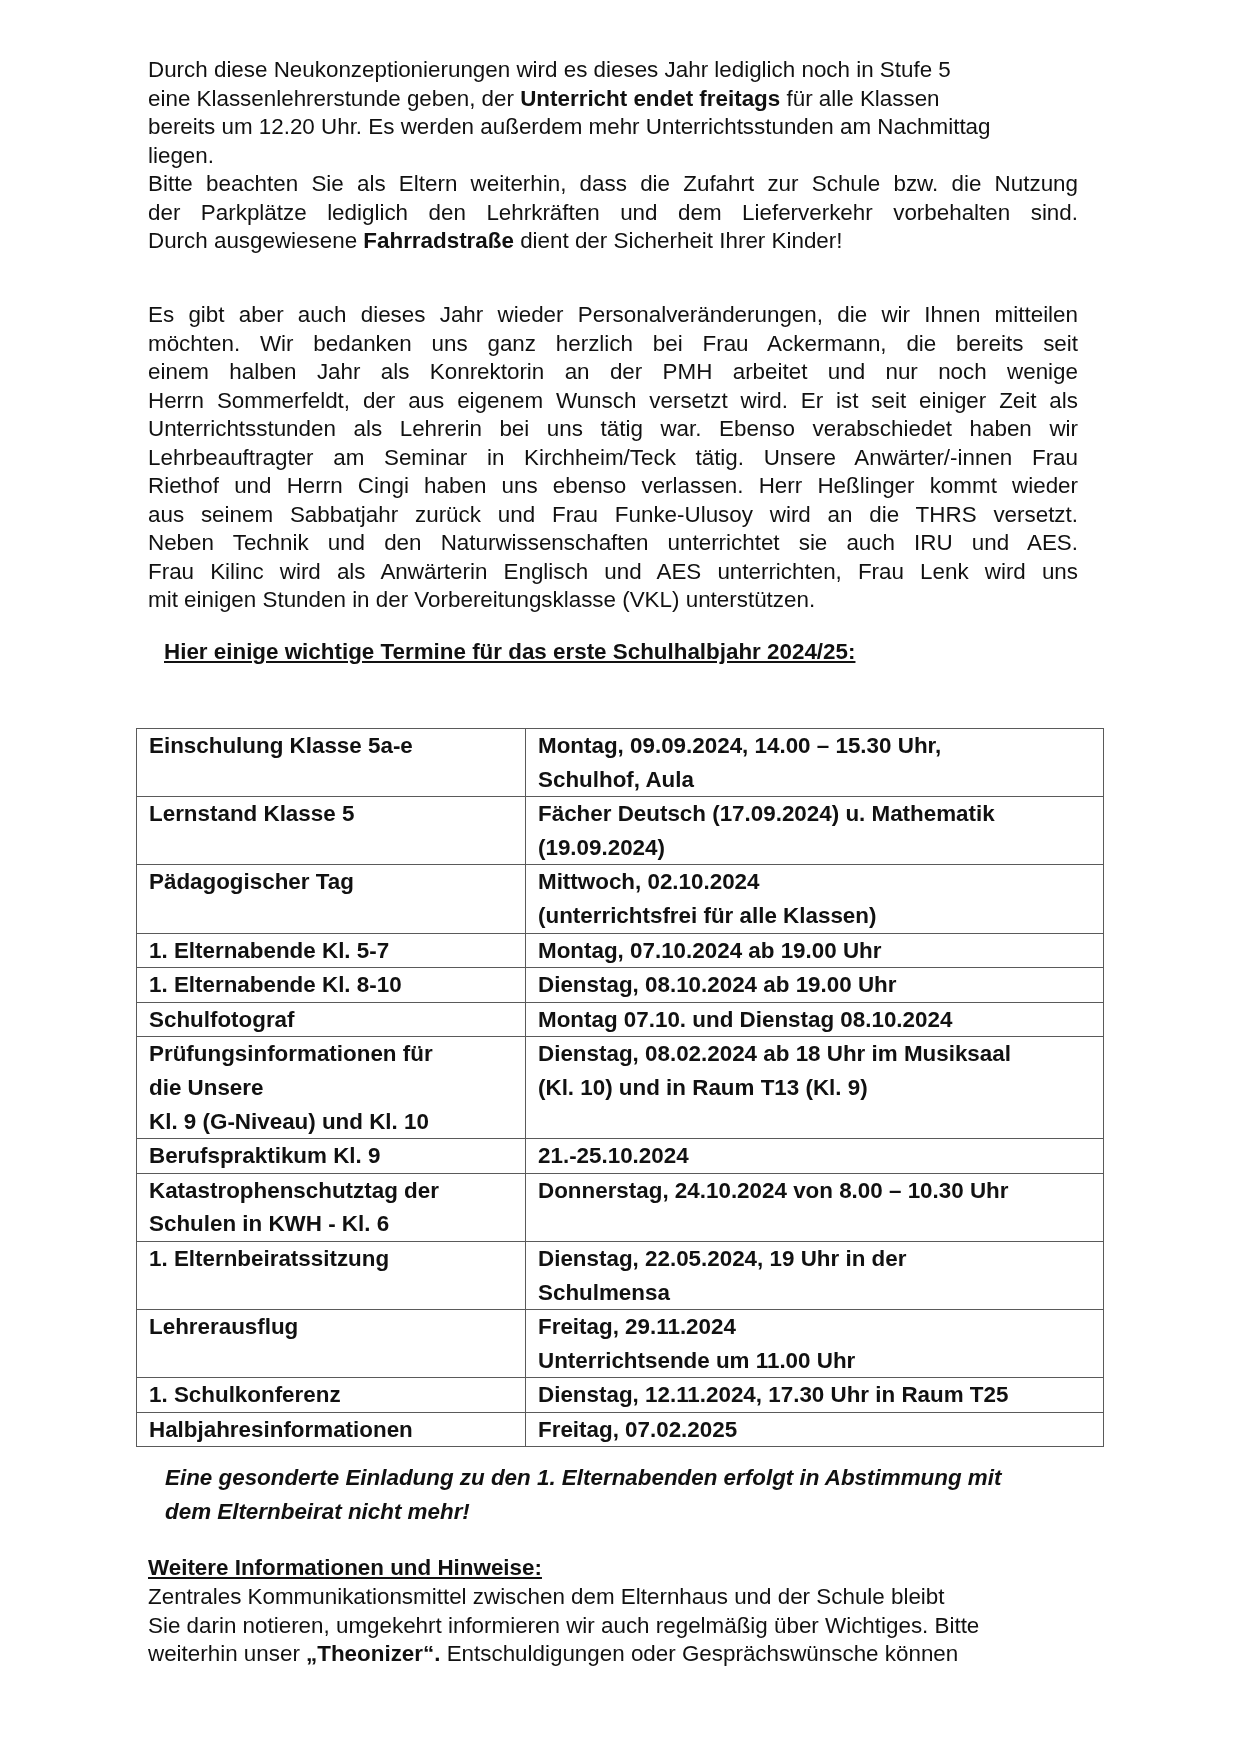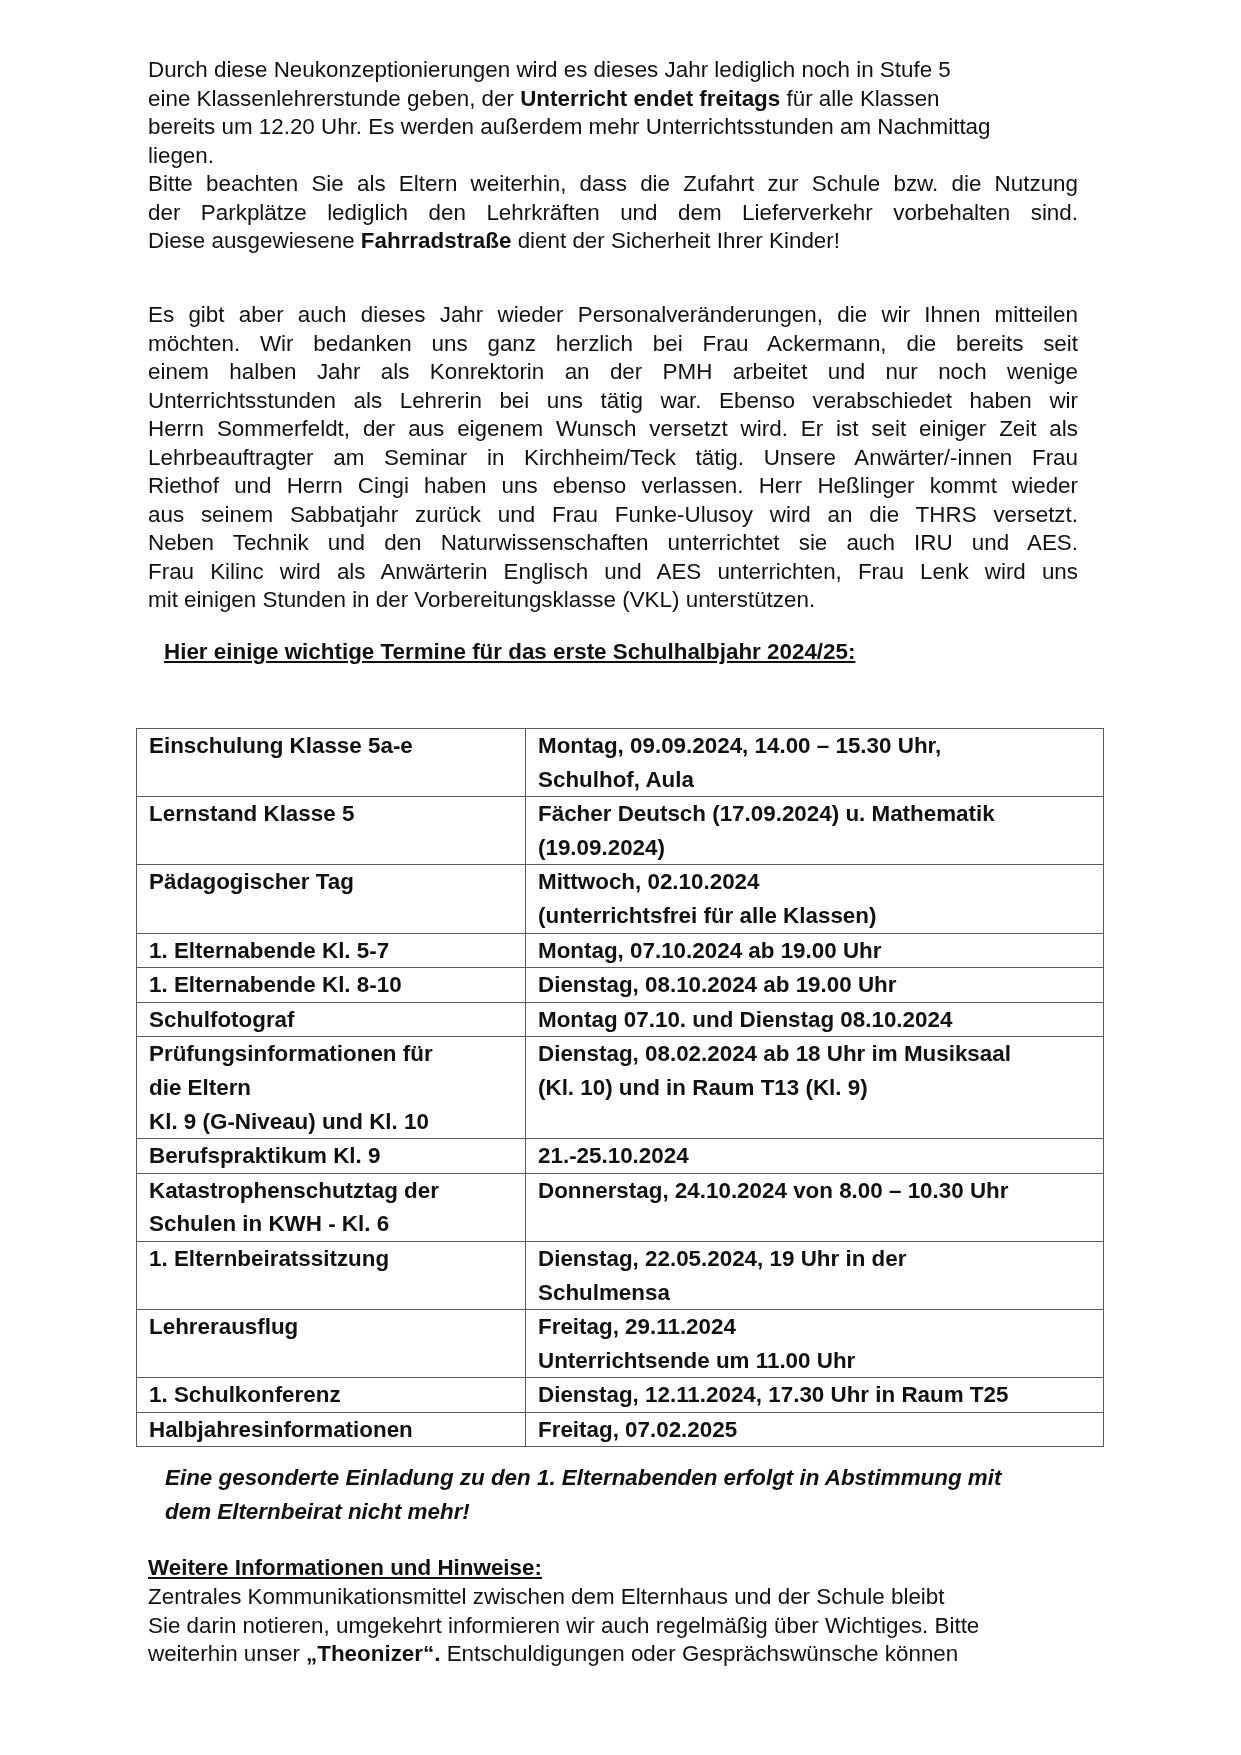--- a/index.html
+++ b/index.html
@@ -42,30 +42,30 @@
     </span>
     <span class="line">
       <span>liegen.</span>
     </span>
   </p>
 
   <p class="p" style="position:absolute; top:114px; left:0; width:930px;">
     <span class="jline">Bitte beachten Sie als Eltern weiterhin, dass die Zufahrt zur Schule bzw. die Nutzung</span>
     <span class="jline">der Parkplätze lediglich den Lehrkräften und dem Lieferverkehr vorbehalten sind.</span>
     <span class="lastline">
-      <span>Diese ausgewiesene </span><b>Fahrradstraße</b><span> dient der Sicherheit Ihrer Kinder!</span>
+      <span>Durch ausgewiesene </span><b>Fahrradstraße</b><span> dient der Sicherheit Ihrer Kinder!</span>
     </span>
   </p>
 
   <p class="p" style="position:absolute; top:245px; left:0; width:930px;">
     <span class="jline">Es gibt aber auch dieses Jahr wieder Personalveränderungen, die wir Ihnen mitteilen</span>
     <span class="jline">möchten. Wir bedanken uns ganz herzlich bei Frau Ackermann, die bereits seit</span>
     <span class="jline">einem halben Jahr als Konrektorin an der PMH arbeitet und nur noch wenige</span>
+    <span class="jline">Herrn Sommerfeldt, der aus eigenem Wunsch versetzt wird. Er ist seit einiger Zeit als</span>
     <span class="jline">Unterrichtsstunden als Lehrerin bei uns tätig war. Ebenso verabschiedet haben wir</span>
-    <span class="jline">Herrn Sommerfeldt, der aus eigenem Wunsch versetzt wird. Er ist seit einiger Zeit als</span>
     <span class="jline">Lehrbeauftragter am Seminar in Kirchheim/Teck tätig. Unsere Anwärter/-innen Frau</span>
     <span class="jline">Riethof und Herrn Cingi haben uns ebenso verlassen. Herr Heßlinger kommt wieder</span>
     <span class="jline">aus seinem Sabbatjahr zurück und Frau Funke-Ulusoy wird an die THRS versetzt.</span>
     <span class="jline">Neben Technik und den Naturwissenschaften unterrichtet sie auch IRU und AES.</span>
     <span class="jline">Frau Kilinc wird als Anwärterin Englisch und AES unterrichten, Frau Lenk wird uns</span>
     <span class="lastline">mit einigen Stunden in der Vorbereitungsklasse (VKL) unterstützen.</span>
   </p>
 
   <p class="heading" style="position:absolute; top:582px; left:16px;text-align:center;">Hier einige wichtige Termine für das erste Schulhalbjahr 2024/25:</p>
 </div>
@@ -119,21 +119,21 @@
         <td class="c1">
           <span class="cell-line">Schulfotograf</span>
         </td>
         <td>
           <span class="cell-line">Montag 07.10. und Dienstag 08.10.2024</span>
         </td>
       </tr>
       <tr>
         <td class="c1">
           <span class="cell-line">Prüfungsinformationen für</span>
-          <span class="cell-line">die Eltern</span>
+          <span class="cell-line">die Unsere</span>
           <span class="cell-line">Kl. 9 (G-Niveau) und Kl. 10</span>
         </td>
         <td>
           <span class="cell-line">Dienstag, 08.02.2024 ab 18 Uhr im Musiksaal</span>
           <span class="cell-line">(Kl. 10) und in Raum T13 (Kl. 9)</span>
         </td>
       </tr>
       <tr>
         <td class="c1">
           <span class="cell-line">Berufspraktikum Kl. 9</span>

